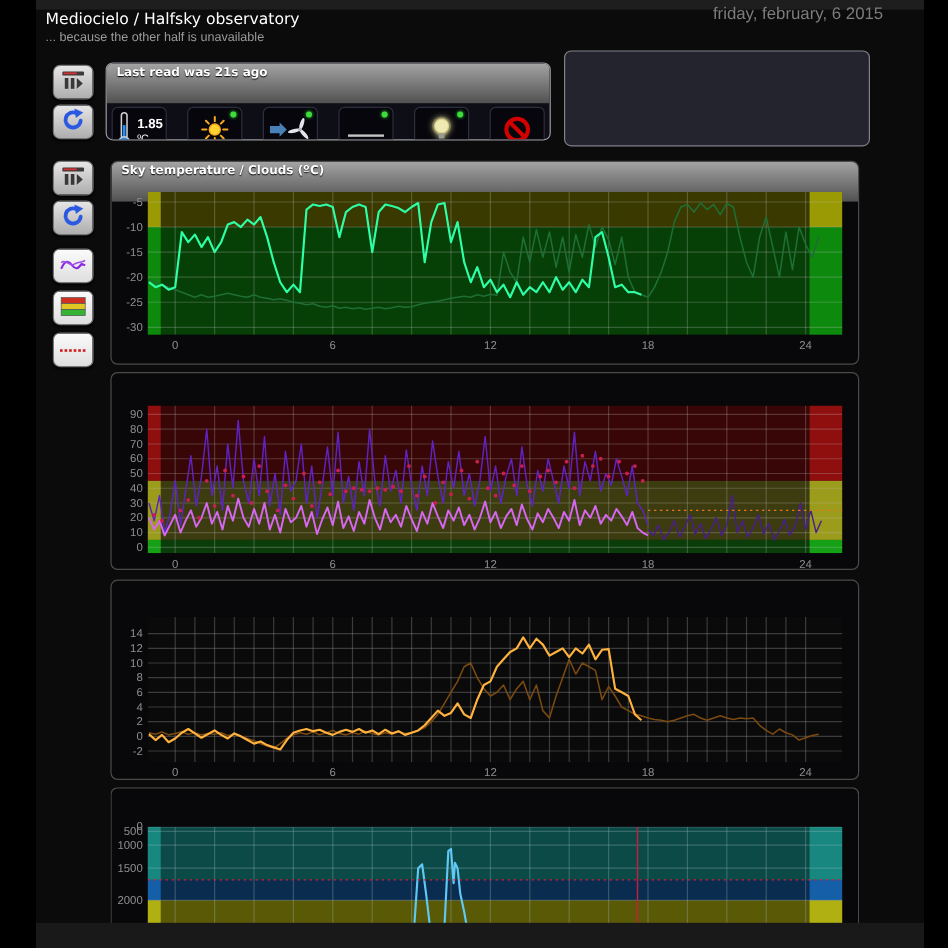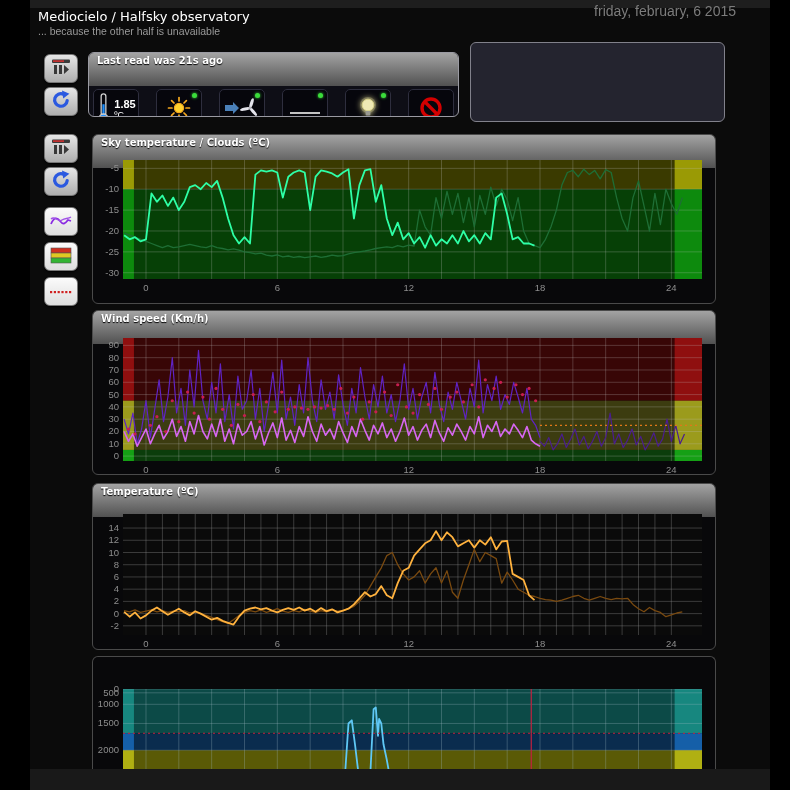--- a/index.html
+++ b/index.html
@@ -245,23 +245,20 @@
       <text x="26" y="124.73684210526315" text-anchor="end" fill="#8e8e8e" font-size="9.5">-30</text>
       <text x="52.98487712665407" y="140" text-anchor="middle" fill="#8e8e8e" font-size="9.5">0</text>
       <text x="184.32703213610586" y="140" text-anchor="middle" fill="#8e8e8e" font-size="9.5">6</text>
       <text x="315.66918714555766" y="140" text-anchor="middle" fill="#8e8e8e" font-size="9.5">12</text>
       <text x="447.01134215500946" y="140" text-anchor="middle" fill="#8e8e8e" font-size="9.5">18</text>
       <text x="578.3534971644613" y="140" text-anchor="middle" fill="#8e8e8e" font-size="9.5">24</text>
     </svg>
 </div>
 
 <div class="panel chart-panel abs" style="top:310px;height:163px;">
-  <div class="panel-header">
-    <span>Wind speed (Km/h)</span>
-  </div>
   <svg class="chart-svg" id="chart-1" width="622" height="147">
       <clipPath id="clip-1">
         <rect x="30" y="11" width="579" height="123"></rect>
       </clipPath>
       <g clip-path="url(#clip-1)">
         <rect x="30" y="11" width="579" height="62.730000000000004" fill="#380606"></rect>
         <rect x="30" y="73.73" width="579" height="49.2" fill="#3c3c10"></rect>
         <rect x="30" y="122.93" width="579" height="11.069999999999993" fill="#0b3d0b"></rect>
         <rect x="30" y="11" width="10.945179584120979" height="62.730000000000004" fill="#8f0f0f"></rect>
         <rect x="581.6370510396976" y="11" width="27.362948960302447" height="62.730000000000004" fill="#8f0f0f"></rect>
@@ -370,23 +367,20 @@
       <text x="26" y="21.38" text-anchor="end" fill="#8e8e8e" font-size="9.5">90</text>
       <text x="52.98487712665407" y="146" text-anchor="middle" fill="#8e8e8e" font-size="9.5">0</text>
       <text x="184.32703213610586" y="146" text-anchor="middle" fill="#8e8e8e" font-size="9.5">6</text>
       <text x="315.66918714555766" y="146" text-anchor="middle" fill="#8e8e8e" font-size="9.5">12</text>
       <text x="447.01134215500946" y="146" text-anchor="middle" fill="#8e8e8e" font-size="9.5">18</text>
       <text x="578.3534971644613" y="146" text-anchor="middle" fill="#8e8e8e" font-size="9.5">24</text>
     </svg>
 </div>
 
 <div class="panel chart-panel abs" style="top:483px;height:165px;">
-  <div class="panel-header">
-    <span>Temperature (ºC)</span>
-  </div>
   <svg class="chart-svg" id="chart-2" width="622" height="149">
       <clipPath id="clip-2">
         <rect x="30" y="14" width="579" height="121"></rect>
       </clipPath>
       <g clip-path="url(#clip-2)">
         <rect x="30" y="14" width="579" height="121" fill="#0a0a0a"></rect>
         <line x1="52.98487712665407" y1="14" x2="52.98487712665407" y2="135" stroke="rgba(140,140,140,0.38)" stroke-width="1"></line>
         <line x1="69.40264650283554" y1="14" x2="69.40264650283554" y2="135" stroke="rgba(140,140,140,0.38)" stroke-width="1"></line>
         <line x1="85.820415879017" y1="14" x2="85.820415879017" y2="135" stroke="rgba(140,140,140,0.38)" stroke-width="1"></line>
         <line x1="102.23818525519849" y1="14" x2="102.23818525519849" y2="135" stroke="rgba(140,140,140,0.38)" stroke-width="1"></line>

